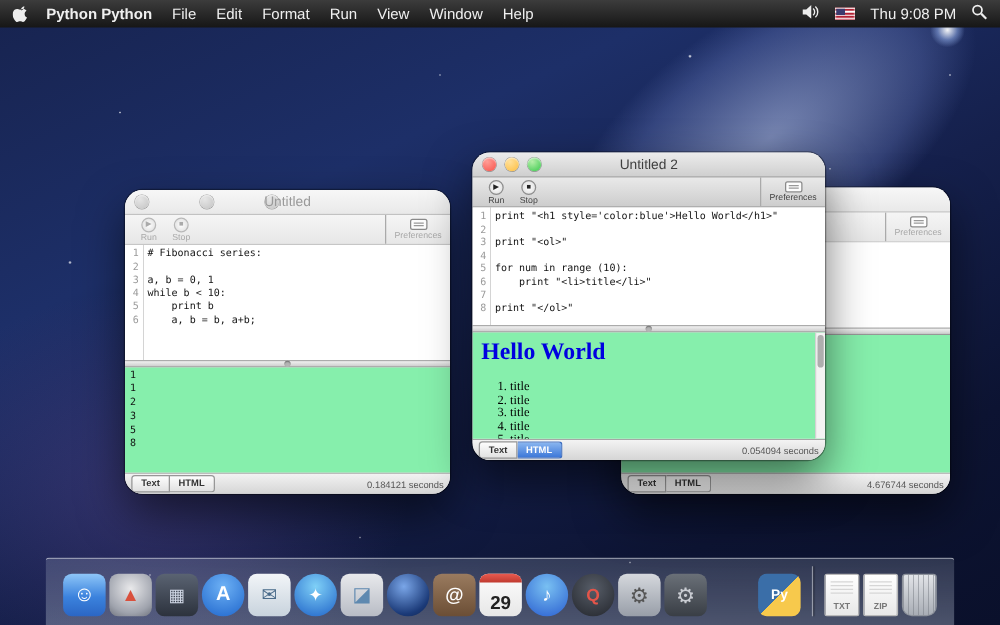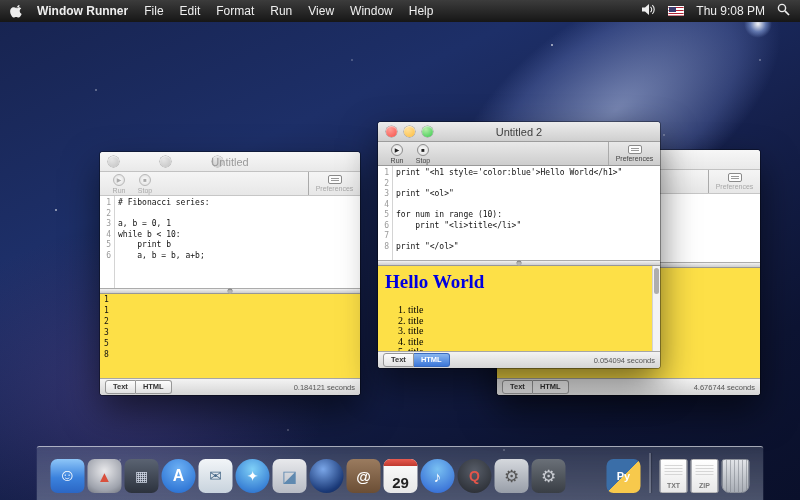--- a/index.html
+++ b/index.html
@@ -39,21 +39,21 @@
   .apple { display:flex; align-items:center; margin-right:14px; }
   .appname { font-weight:bold; margin-right:16px; }
   .menu { margin-right:16px; cursor:default; }
   .mb-right { margin-left:auto; display:flex; align-items:center; gap:12px; }
   .flag { width:16px; height:10px; position:relative; border:0.5px solid rgba(255,255,255,.4);
     background:repeating-linear-gradient(#b22234 0 1.5px, #fff 1.5px 3px); }
   .flag::before { content:""; position:absolute; left:0; top:0; width:7px; height:5px; background:#3c3b6e; }
   .clock { font-size:12px; }
 
   
-  .window { position:absolute; background:#fff; border-radius:3px; overflow:hidden;
+  .window { position:absolute; background:#fff; border-radius:14px; overflow:hidden;
     display:flex; flex-direction:column;
     box-shadow:0 16px 36px rgba(0,0,0,.55), 0 0 0 1px rgba(0,0,0,.35); }
   .titlebar { height:20px; flex:none; display:flex; align-items:center; position:relative;
     background:linear-gradient(#ececec,#cfcfcf); border-bottom:1px solid #9d9d9d; }
   .window.inactive .titlebar { background:linear-gradient(#f7f7f7,#e9e9e9); border-bottom-color:#c2c2c2;gap:34px; }
   .wtitle { position:absolute; left:0; right:0; text-align:center; font-size:11px; color:#3e3e3e; pointer-events:none; }
   .window.inactive .wtitle { color:#9a9a9a; }
   .tl { width:11px; height:11px; border-radius:50%; margin-left:7px; flex:none;
     box-shadow:inset 0 1px 1px rgba(255,255,255,.5), 0 0 0 0.5px rgba(0,0,0,.35); }
   .tl:first-child { margin-left:8px; }
@@ -81,21 +81,21 @@
   .codeline { height:10.5px; display:flex; font-family:"DejaVu Sans Mono", monospace;
     font-size:8px; line-height:10.5px; white-space:pre; }
   .ln { width:14px; flex:none; text-align:right; padding-right:3px; color:#9a9a9a; }
   .ct { color:#111; margin-left:4px; }
 
   .vsplit { height:6px; flex:none; position:relative;
     background:linear-gradient(#f1f1f1,#cecece); border-top:1px solid #ababab; border-bottom:1px solid #979797; }
   .grip { position:absolute; left:50%; top:50%; transform:translate(-50%,-50%);
     width:5px; height:5px; border-radius:50%; background:#b5b5b5; box-shadow:inset 0 1px 1px rgba(0,0,0,.35); }
 
-  .outputarea { flex:1; background:#fde047; position:relative; overflow:hidden; }
+  .outputarea { flex:1; background:#86efac; position:relative; overflow:hidden; }
   .outline { font-family:"DejaVu Sans Mono", monospace; font-size:8px; line-height:11px; color:#111; padding-left:4px; }
   .hout-h1 { font-family:"Liberation Serif", serif; font-weight:bold; font-size:19px; color:#0000e0; margin:5px 0 0 7px; }
   .hout-ol { margin:12px 0 0 30px; font-family:"Liberation Serif", serif; font-size:10px; line-height:10.5px; color:#000; }
   .scrollbar { position:absolute; top:0; right:0; bottom:0; width:8px; background:#f3f3f3; border-left:1px solid #d2d2d2; }
   .thumb { position:absolute; top:2px; left:1px; width:5px; height:26px; border-radius:3px; background:#aeaeae; }
 
   .footer { height:17px; flex:none; display:flex; align-items:center; padding:0 5px;
     background:linear-gradient(#f3f3f3,#d5d5d5); border-top:1px solid #a6a6a6; }
   .seg { display:flex;font-weight:bold; }
   .segbtn { font-size:7.5px; line-height:1; padding:2px 7px; border:1px solid #979797;
@@ -150,21 +150,21 @@
   <div class="nebula"></div>
   <div class="stars"></div>
   <div class="brightstar"></div>
 
   <div class="menubar">
     <span class="apple">
       <svg width="13" height="15" viewBox="0 0 16 18">
         <path fill="#ededed" d="M11.6 1.1c-.9.1-1.9.6-2.5 1.3-.5.6-1 1.6-.8 2.5 1 .1 1.9-.5 2.5-1.2.6-.7 1-1.7.8-2.6zM14.3 12c-.4.9-.6 1.3-1.1 2.1-.7 1.1-1.7 2.4-2.9 2.4-1.1 0-1.4-.7-2.8-.7-1.4 0-1.7.7-2.8.7-1.2 0-2.1-1.2-2.8-2.3C-.1 11.2-.3 7.7.9 5.8c.8-1.3 2.2-2.1 3.4-2.1 1.3 0 2.1.7 3.2.7 1 0 1.6-.7 3.2-.7 1.1 0 2.3.6 3.1 1.7-2.7 1.5-2.3 5.5.5 6.6z"></path>
       </svg>
     </span>
-    <span class="appname">Window Runner</span>
+    <span class="appname">Python Python</span>
     <span class="menu">File</span>
     <span class="menu">Edit</span>
     <span class="menu">Format</span>
     <span class="menu">Run</span>
     <span class="menu">View</span>
     <span class="menu">Window</span>
     <span class="menu">Help</span>
     <div class="mb-right">
       <span>
         <svg width="14" height="11" viewBox="0 0 14 11">

